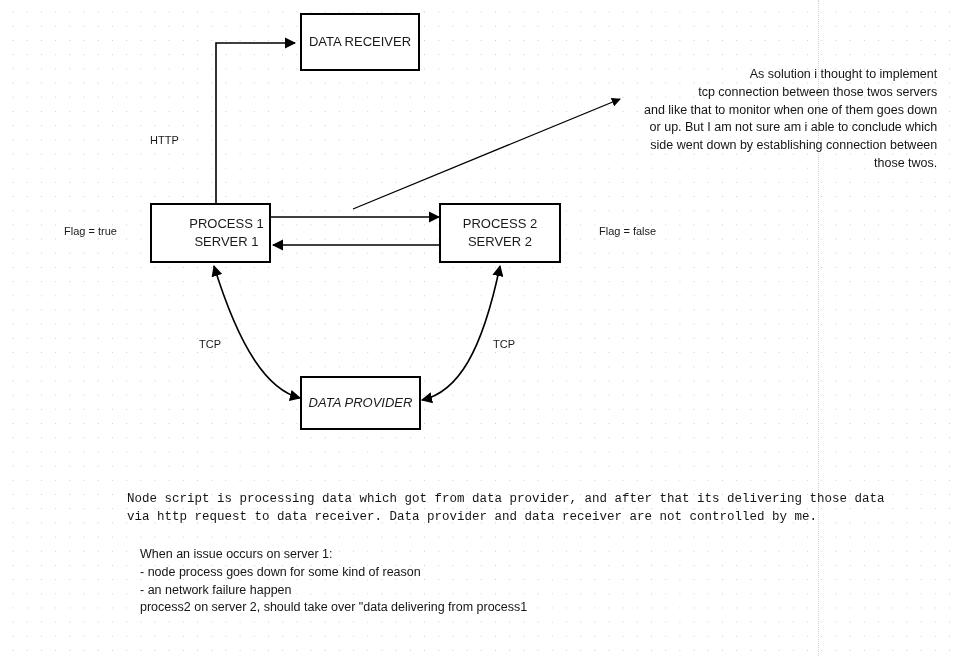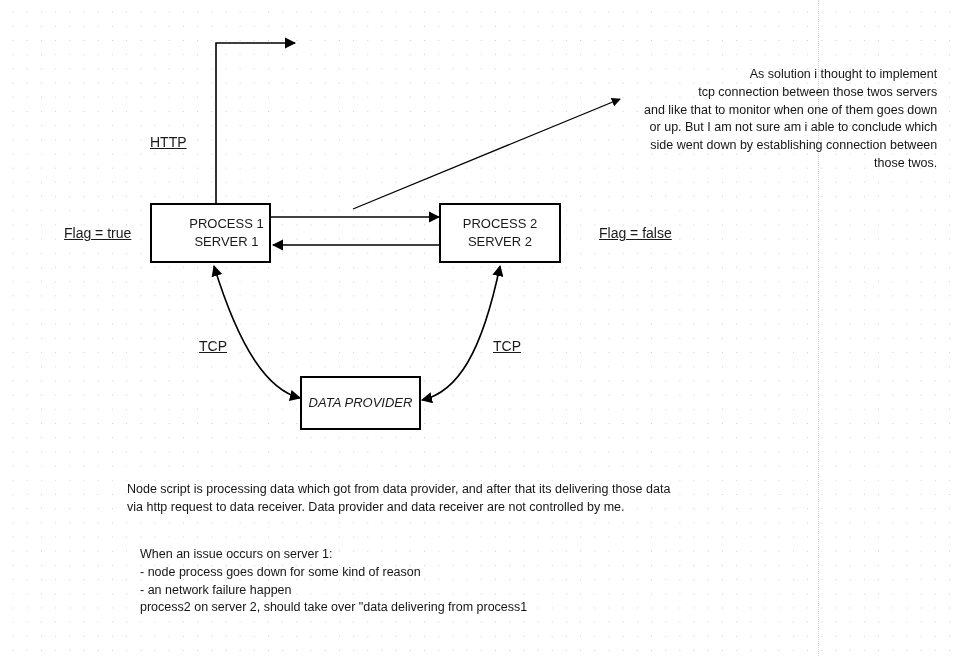--- a/index.html
+++ b/index.html
@@ -44,24 +44,23 @@
     align-items: center;
     justify-content: center;
     font-size: 13px;
     color: #1a1a1a;
     line-height: 1.35;
     box-sizing: border-box;
   }
   .node .line { white-space: nowrap; }
   .edge-label {
     position: absolute;
-    font-size: 14px;
+    font-size: 11px;
     color: #1a1a1a;
     white-space: nowrap;
-    text-decoration: underline;
   }
   .note {
     position: absolute;
     font-size: 12.5px;
     color: #151515;
     line-height: 1.42;
     white-space: pre;
   }
 </style>
 </head>
@@ -87,20 +86,23 @@
 
     <path d="M 439 245 L 273 245" fill="none" stroke="#000000" stroke-width="1.6" marker-end="url(#arrow)"></path>
 
     <path d="M 353 209 L 620 99" fill="none" stroke="#000000" stroke-width="1.3" marker-end="url(#arrow)"></path>
 
     <path d="M 300 398 C 268 390 240 350 214 266" fill="none" stroke="#000000" stroke-width="1.6" marker-start="url(#arrow-start)" marker-end="url(#arrow)"></path>
 
     <path d="M 422 400 C 458 392 482 352 500 266" fill="none" stroke="#000000" stroke-width="1.6" marker-start="url(#arrow-start)" marker-end="url(#arrow)"></path>
   </svg>
 
+  <div class="node" style="left:300px; top:13px; width:120px; height:58px;">
+    <span class="line">DATA RECEIVER</span>
+  </div>
 
   <div class="node" style="left:150px; top:203px; width:121px; height:60px;padding-left:32px;">
     <span class="line">PROCESS 1</span>
     <span class="line">SERVER 1</span>
   </div>
 
   <div class="node" style="left:439px; top:203px; width:122px; height:60px;">
     <span class="line">PROCESS 2</span>
     <span class="line">SERVER 2</span>
   </div>
@@ -119,21 +121,21 @@
 
   <div class="edge-label" style="left:599px; top:225px;">Flag = false</div>
 
   <div class="note" style="left:644px; top:66px;text-align:right;">As solution i thought to implement
 tcp connection between those twos servers
 and like that to monitor when one of them goes down
 or up. But I am not sure am i able to conclude which
 side went down by establishing connection between
 those twos.</div>
 
-  <div class="note" style="left:127px; top:481px;">Node script is processing data which got from data provider, and after that its delivering those data
+  <div class="note" style="left:127px; top:491px;font-family:Liberation Mono, monospace;">Node script is processing data which got from data provider, and after that its delivering those data
 via http request to data receiver. Data provider and data receiver are not controlled by me.</div>
 
   <div class="note" style="left:140px; top:546px;">When an issue occurs on server 1:
 - node process goes down for some kind of reason
 - an network failure happen
 process2 on server 2, should take over "data delivering from process1</div>
 
 
 </div>
 

